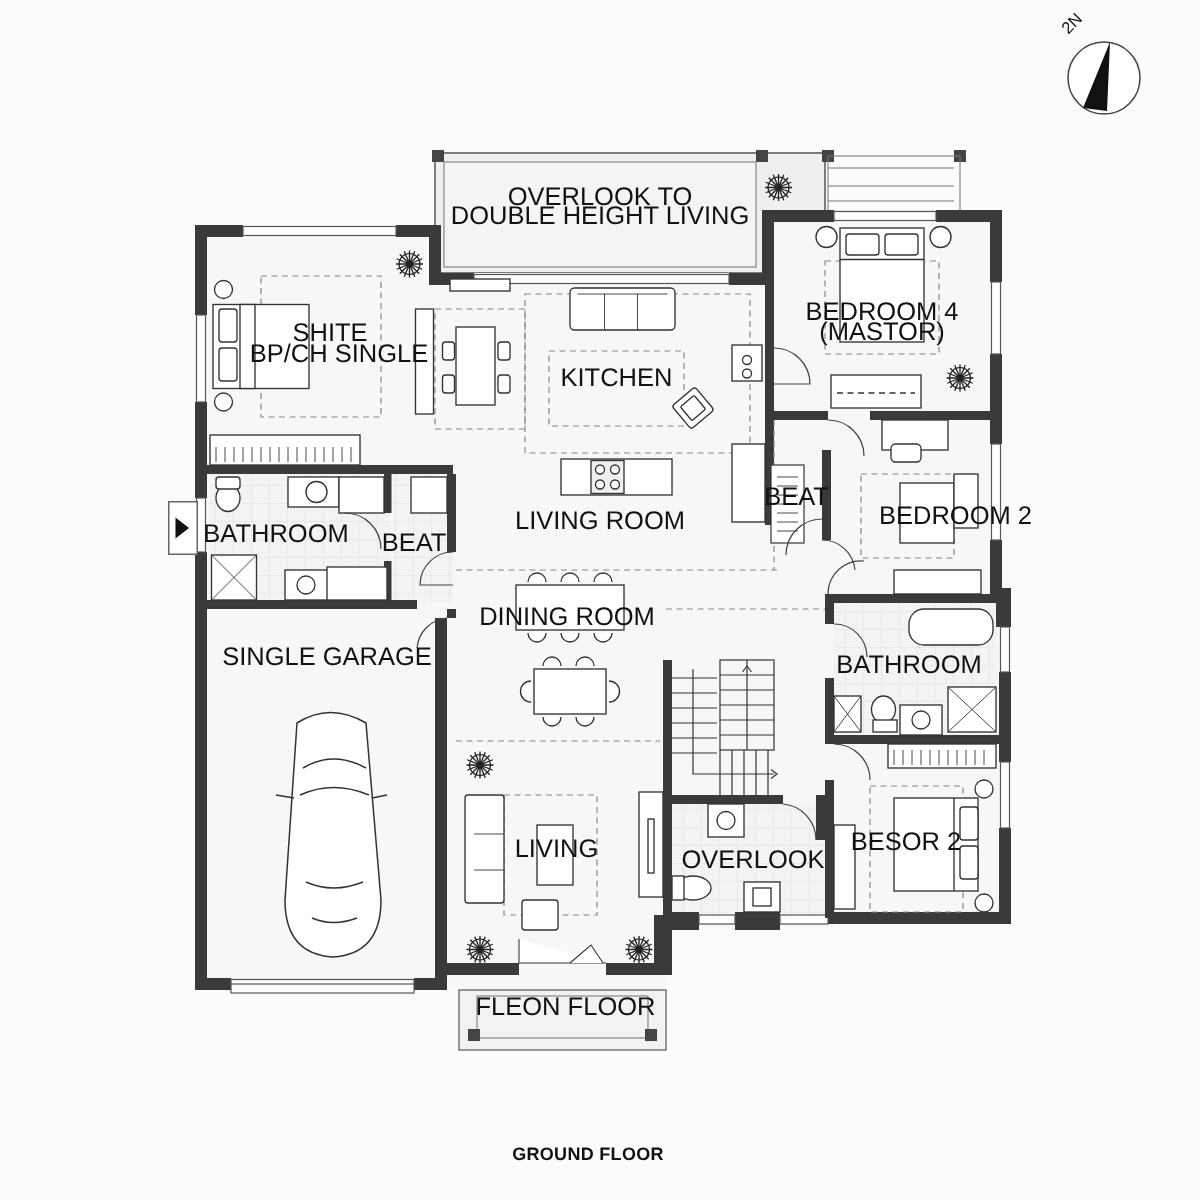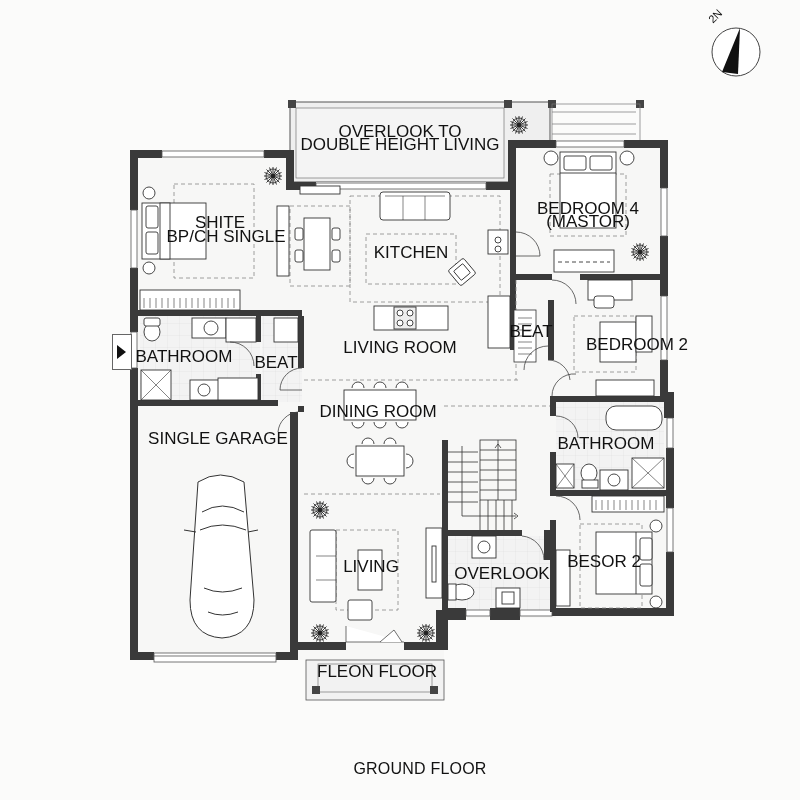--- a/index.html
+++ b/index.html
@@ -1,19 +1,19 @@
 <!DOCTYPE html>
 <html><head>
 <meta charset="utf-8">
 <style>
   html,body{margin:0;padding:0;background:#fbfbfa;}
   body{width:800px;height:800px;position:relative;overflow:hidden;font-family:"Liberation Sans",sans-serif;color:#111;}
   svg#plan{position:absolute;left:0;top:0;}
   .lbl{position:absolute;font-family:"Liberation Sans",sans-serif;font-size:17px;color:#111;text-align:center;line-height:13px;white-space:nowrap;transform:translate(-50%,-50%);}
-  .title{position:absolute;left:420px;top:769px;transform:translate(-50%,-50%);font-weight:normal;font-size:16px;letter-spacing:0.2px;}
+  .title{position:absolute;left:392px;top:769px;transform:translate(-50%,-50%);font-weight:bold;font-size:12px;letter-spacing:0.2px;}
   .north{position:absolute;left:708px;top:10px;font-size:11px;transform:rotate(-45deg);}
   .arrow-marker{position:absolute;left:112px;top:334px;width:18px;height:34px;border:1px solid #666;background:#fff;}
   .arrow-marker::after{content:"";position:absolute;left:4px;top:10px;border-left:9px solid #111;border-top:7px solid transparent;border-bottom:7px solid transparent;}
 </style>
 </head>
 <body>
 
 <svg id="plan" width="800" height="800" viewBox="0 0 800 800">
   <defs>
     <g id="plant">

